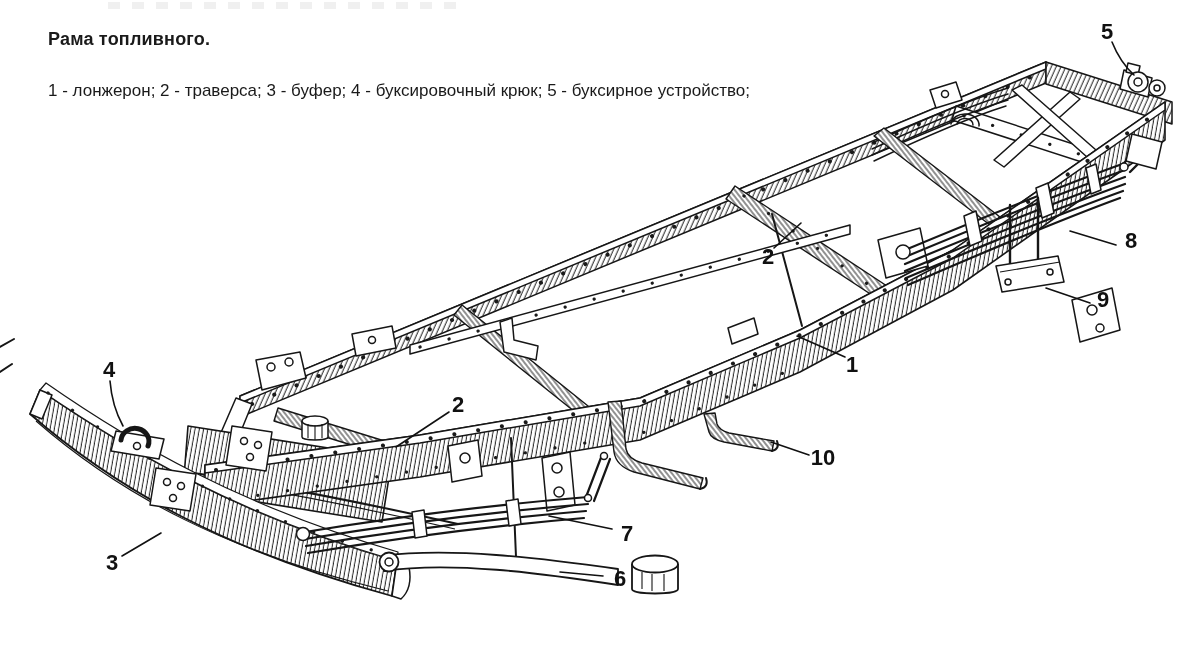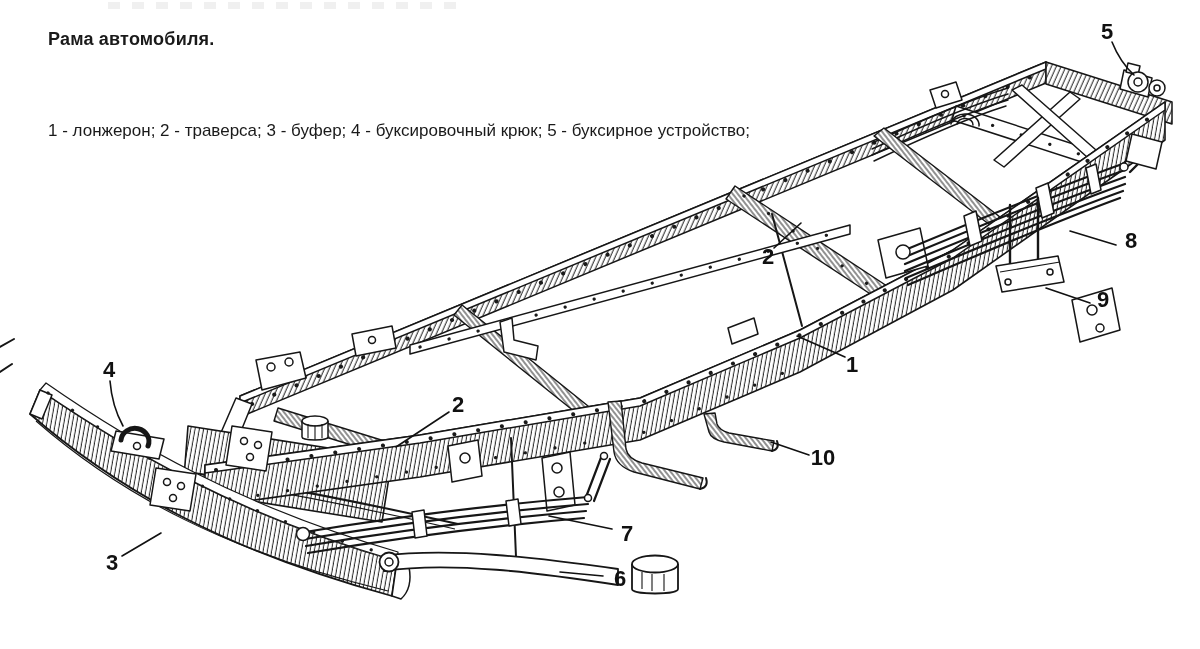--- a/index.html
+++ b/index.html
@@ -2,42 +2,42 @@
 <html><head>
 <meta charset="utf-8">
 <style>
   html,body{margin:0;padding:0;background:#fff;}
   .page{position:relative;width:1200px;height:649px;background:#ffffff;overflow:hidden;
         font-family:"Liberation Sans",sans-serif;color:#1a1a1a;}
   .ghost{position:absolute;left:108px;top:2px;width:350px;height:7px;opacity:.22;
          background:repeating-linear-gradient(90deg,#bfbfbf 0 12px,transparent 12px 24px);
          filter:blur(.6px);}
   .title{position:absolute;left:48px;top:29px;font-size:18px;font-weight:bold;letter-spacing:.2px;}
-  .legend{position:absolute;left:48px;top:78px;font-size:17px;line-height:26px;white-space:pre;margin-top:40px;}
+  .legend{position:absolute;left:48px;top:78px;font-size:17px;line-height:26px;white-space:pre;}
   svg.diagram{position:absolute;left:0;top:0;}
   .w{fill:#ffffff;stroke:#161616;stroke-width:1.5;stroke-linejoin:round;}
   .hA{fill:url(#hatchA);stroke:#161616;stroke-width:1.6;stroke-linejoin:round;}
   .hB{fill:url(#hatchB);stroke:#161616;stroke-width:1.5;stroke-linejoin:round;}
   .hC{fill:url(#hatchC);stroke:#161616;stroke-width:1.4;stroke-linejoin:round;}
   .ln{fill:none;stroke:#161616;stroke-width:2;stroke-linecap:round;}
   .thin{fill:none;stroke:#161616;stroke-width:1.1;}
   .riv{fill:none;stroke:#1a1a1a;stroke-width:4;stroke-dasharray:.1 24;stroke-linecap:round;}
   .riv2{fill:none;stroke:#1a1a1a;stroke-width:3.2;stroke-dasharray:.1 30;stroke-linecap:round;}
   .callout-num{font-family:"Liberation Sans",sans-serif;font-weight:bold;font-size:22px;fill:#111;
                text-anchor:middle;}
   .leader{fill:none;stroke:#111;stroke-width:1.6;stroke-linecap:round;}
 </style>
 </head>
 <body>
 
 <div class="page">
 
   <div class="ghost"></div>
 
-  <div class="title">Рама автомобиля.</div>
+  <div class="title">Рама топливного.</div>
 
   <div class="legend"><span>1 - лонжерон; 2 - траверса; 3 - буфер; 4 - буксировочный крюк; 5 - буксирное устройство;</span><br><br></div>
 
   <svg class="diagram" width="1200" height="649" viewBox="0 0 1200 649">
     <defs>
       <pattern id="hatchA" patternUnits="userSpaceOnUse" width="4.2" height="12" patternTransform="rotate(10)">
         <rect width="4.2" height="12" fill="#ffffff"></rect>
         <line x1="2" y1="0" x2="2" y2="12" stroke="#242424" stroke-width="1"></line>
       </pattern>
       <pattern id="hatchB" patternUnits="userSpaceOnUse" width="4.4" height="12" patternTransform="rotate(24)">

